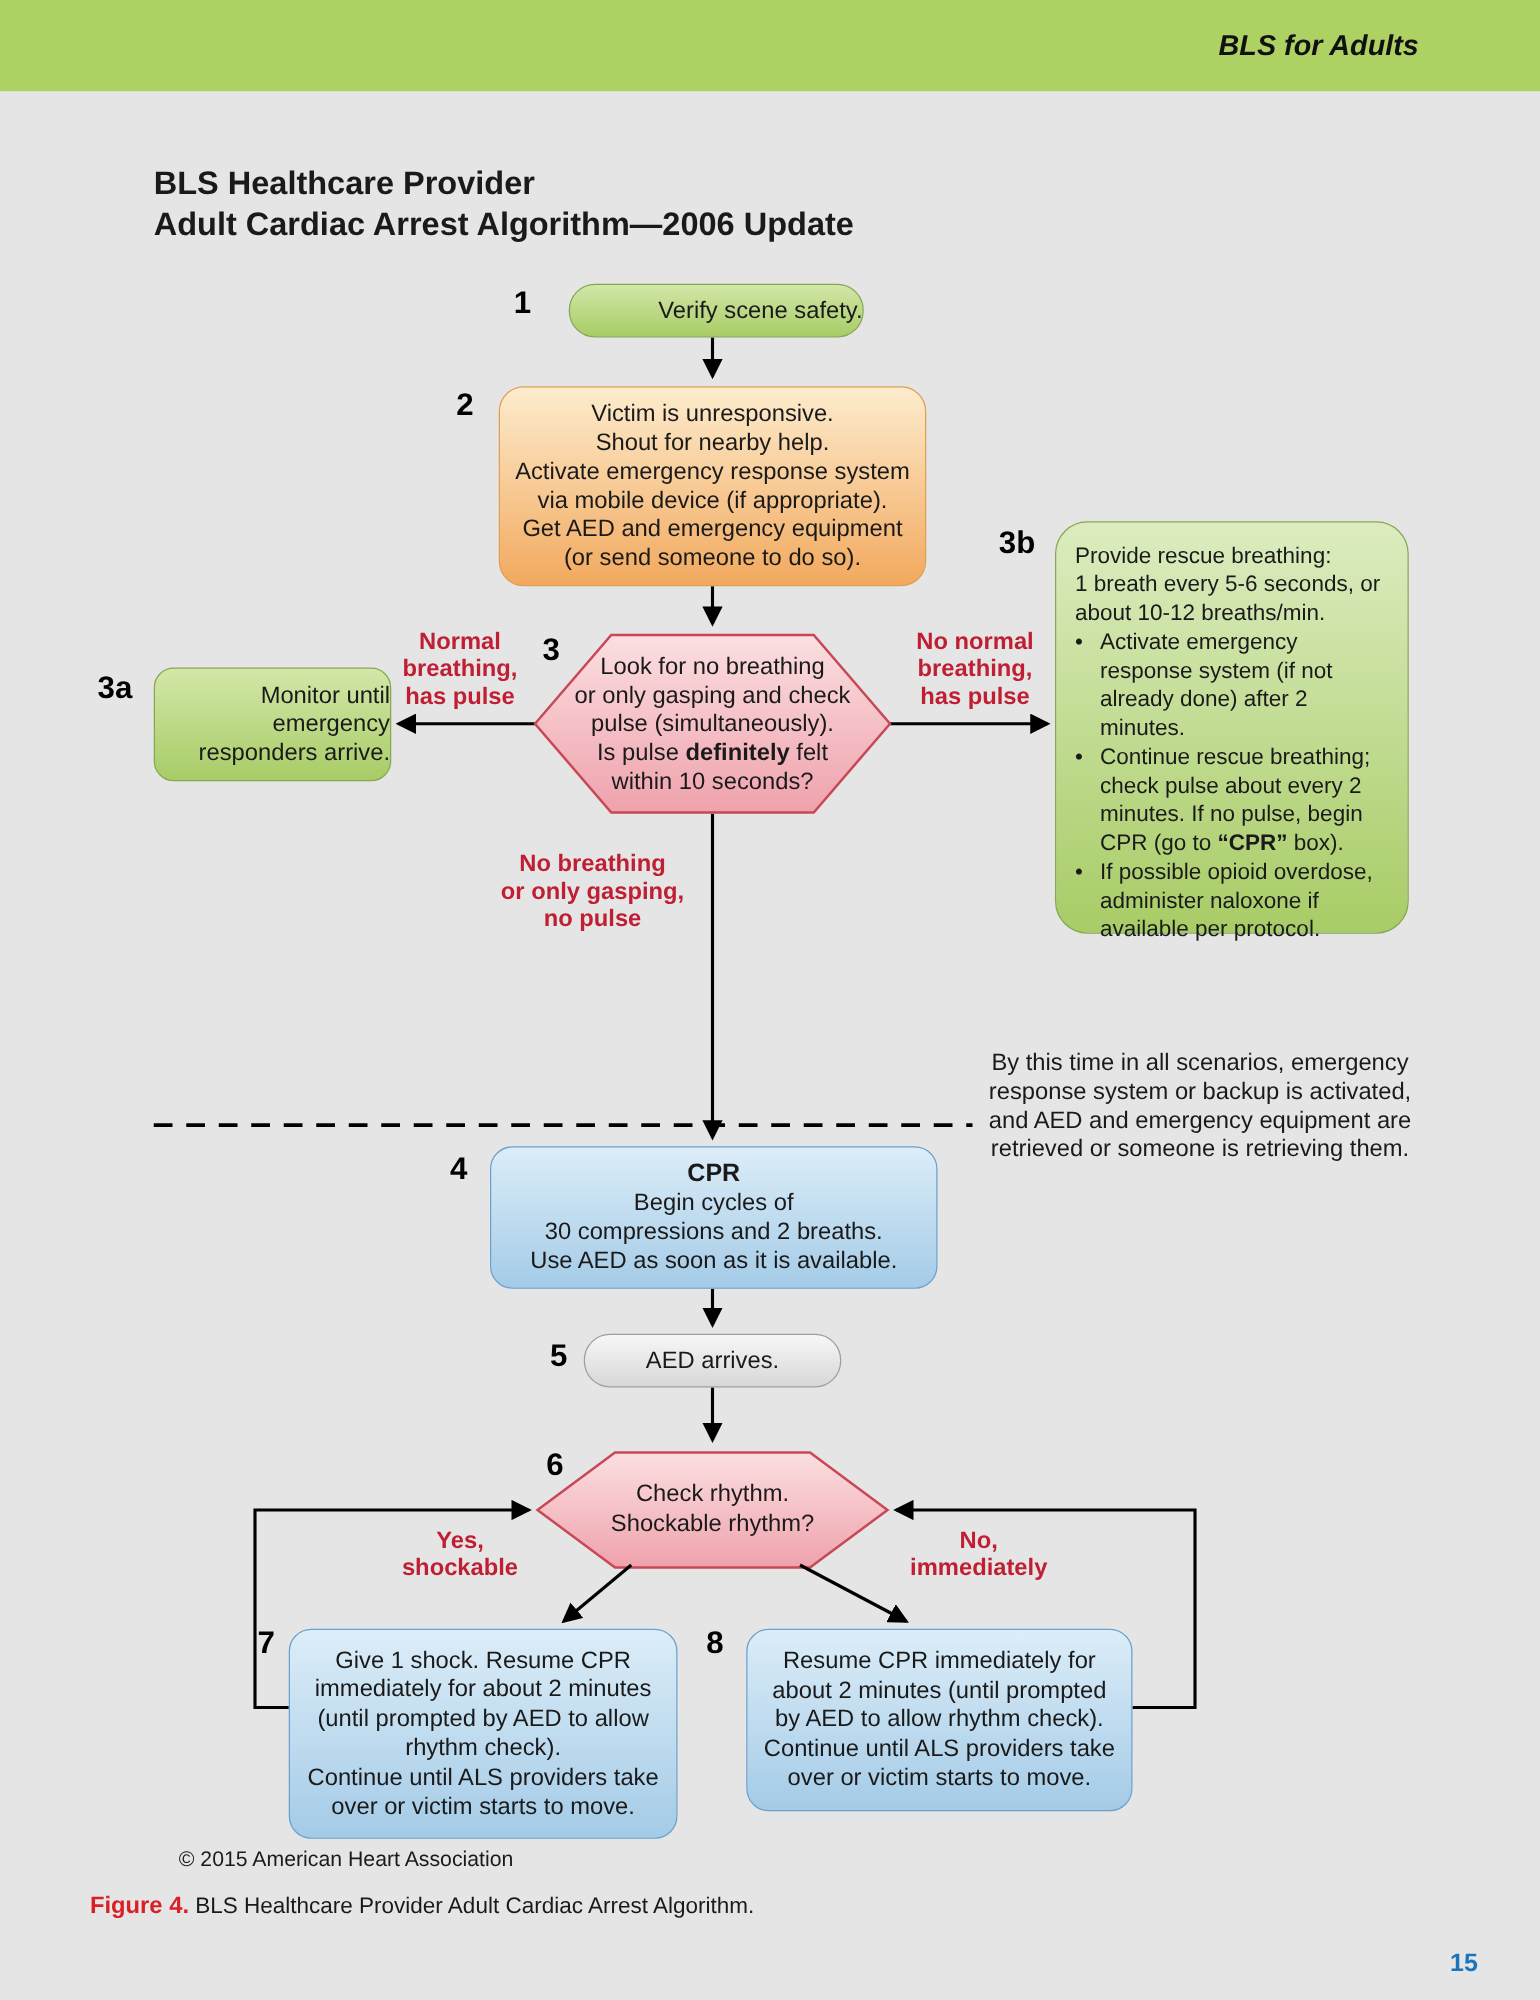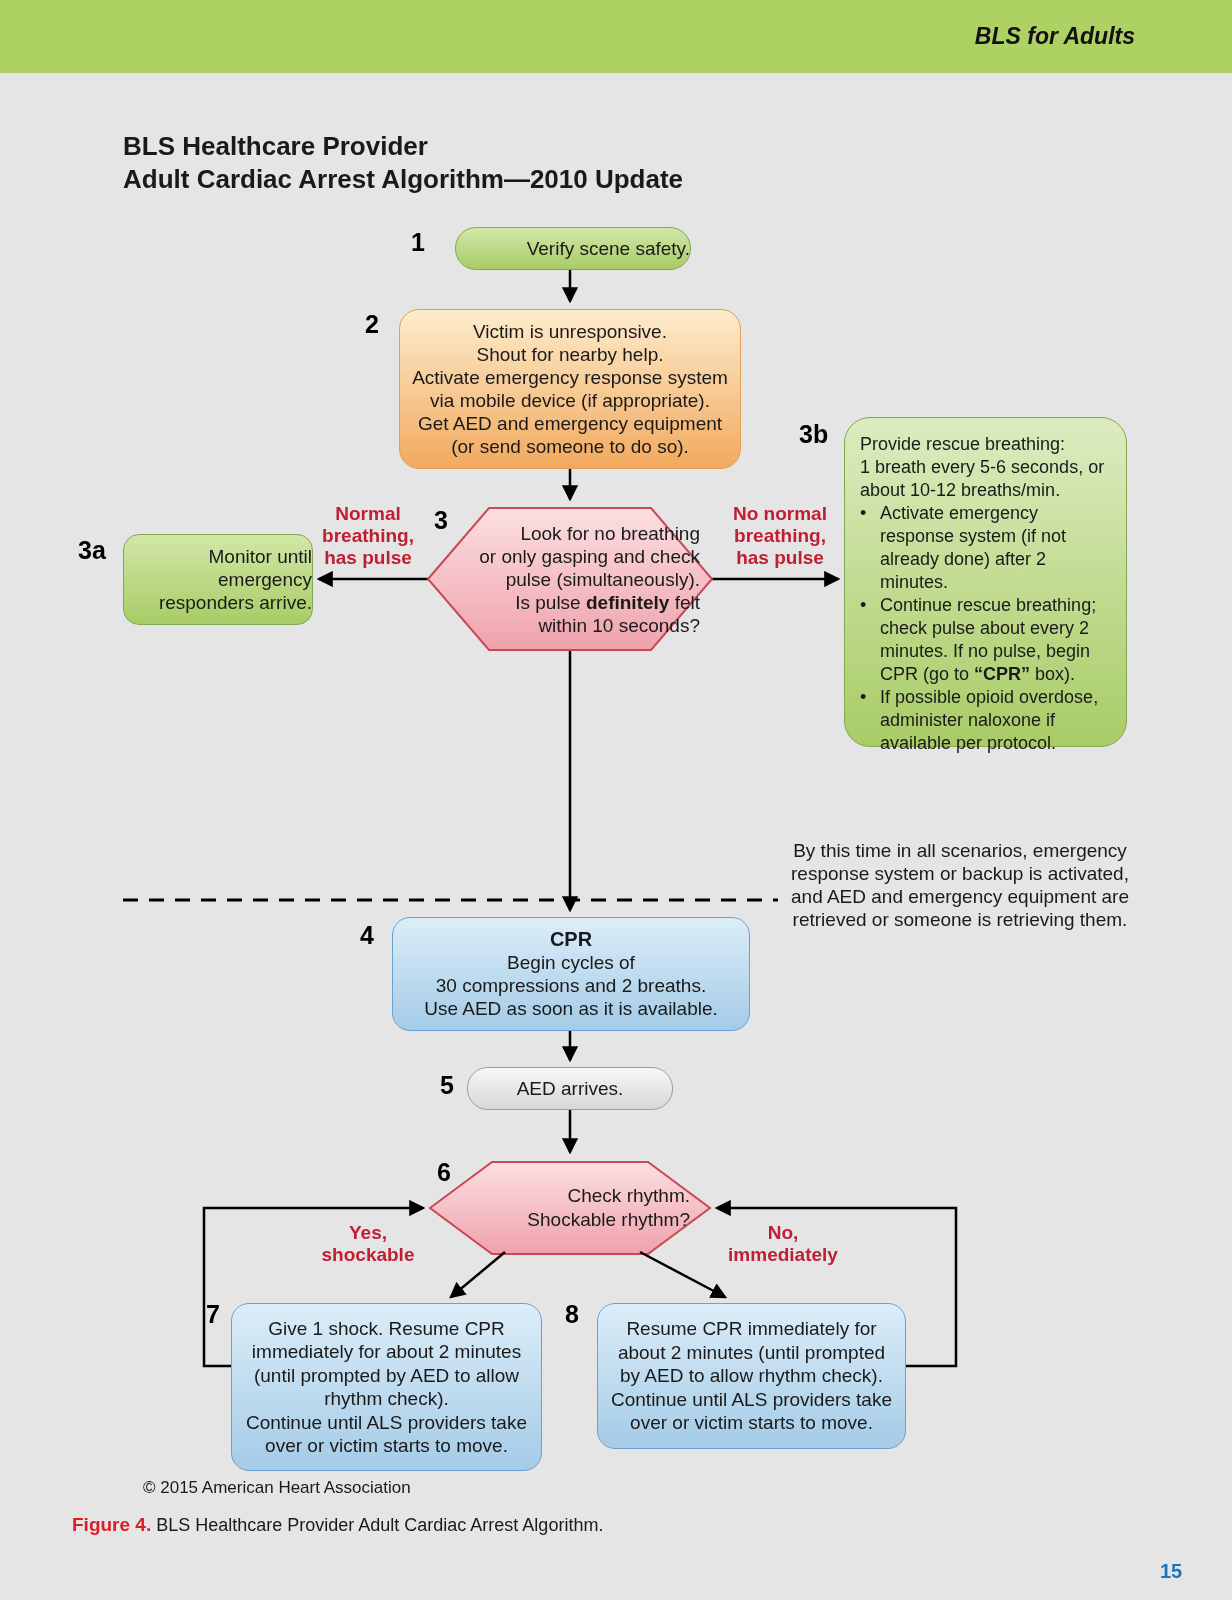--- a/index.html
+++ b/index.html
@@ -19,21 +19,21 @@
     position:absolute;z-index:2;box-sizing:border-box;
     display:flex;flex-direction:column;align-items:center;justify-content:center;
     text-align:center;font-size:19px;line-height:23px;
   }
   .node.green{background:linear-gradient(#d2e7a8,#a8cc66);border:1.5px solid #84a851;align-items:flex-end;}
   .node.orange{background:linear-gradient(#fdeccd,#f2a95e);border:1.5px solid #dfa050;}
   .node.blue{background:linear-gradient(#dcedf8,#a4cbe7);border:1.5px solid #6aa1cf;}
   .node.gray{background:linear-gradient(#f7f7f7,#d7d7d7);border:1.5px solid #9e9e9e;}
   .hex-text{
     position:absolute;z-index:3;text-align:center;font-size:19px;line-height:23px;
-    display:flex;flex-direction:column;justify-content:center;align-items:flex-end;
+    display:flex;flex-direction:column;justify-content:center;
   }
   .red-label{
     position:absolute;z-index:3;text-align:center;font-weight:bold;font-size:19px;line-height:22px;color:#c01e33;
   }
   .note{
     position:absolute;z-index:2;text-align:center;font-size:19px;line-height:23px;color:#1a1a1a;
   }
   .bullet-box{
     position:absolute;z-index:2;box-sizing:border-box;text-align:left;
     background:linear-gradient(#dcecc0,#a8cc66);border:1.5px solid #84a851;border-radius:26px;
@@ -85,21 +85,21 @@
     <polyline points="231,1366 204,1366 204,1208 423,1208" fill="none" stroke="#000" stroke-width="2.5" marker-end="url(#arrow)"></polyline>
     <polyline points="906,1366 956,1366 956,1208 717,1208" fill="none" stroke="#000" stroke-width="2.5" marker-end="url(#arrow)"></polyline>
   </svg>
 
   <div class="header">
     <span class="header-label">BLS for Adults</span>
   </div>
 
   <div class="doc-title">
     <div>BLS Healthcare Provider</div>
-    <div>Adult Cardiac Arrest Algorithm—2010 Update</div>
+    <div>Adult Cardiac Arrest Algorithm—2006 Update</div>
   </div>
 
   <div class="num" style="left:411px;top:228px;">1</div>
   <div class="num" style="left:365px;top:310px;">2</div>
   <div class="num" style="left:434px;top:506px;">3</div>
   <div class="num" style="left:78px;top:536px;">3a</div>
   <div class="num" style="left:799px;top:420px;">3b</div>
   <div class="num" style="left:360px;top:921px;">4</div>
   <div class="num" style="left:440px;top:1071px;">5</div>
   <div class="num" style="left:437px;top:1158px;">6</div>
@@ -129,20 +129,25 @@
 
   <div class="red-label" style="left:310px;top:503px;width:116px;">
     <div>Normal</div>
     <div>breathing,</div>
     <div>has pulse</div>
   </div>
   <div class="red-label" style="left:714px;top:503px;width:132px;">
     <div>No normal</div>
     <div>breathing,</div>
     <div>has pulse</div>
+  </div>
+  <div class="red-label" style="left:384px;top:681px;width:180px;">
+    <div>No breathing</div>
+    <div>or only gasping,</div>
+    <div>no pulse</div>
   </div>
 
   <div class="node green" style="left:123px;top:534px;width:190px;height:91px;border-radius:16px;">
     <div>Monitor until</div>
     <div>emergency</div>
     <div>responders arrive.</div>
   </div>
 
   <div class="bullet-box" style="left:844px;top:417px;width:283px;height:330px;">
     <div>Provide rescue breathing:</div>

